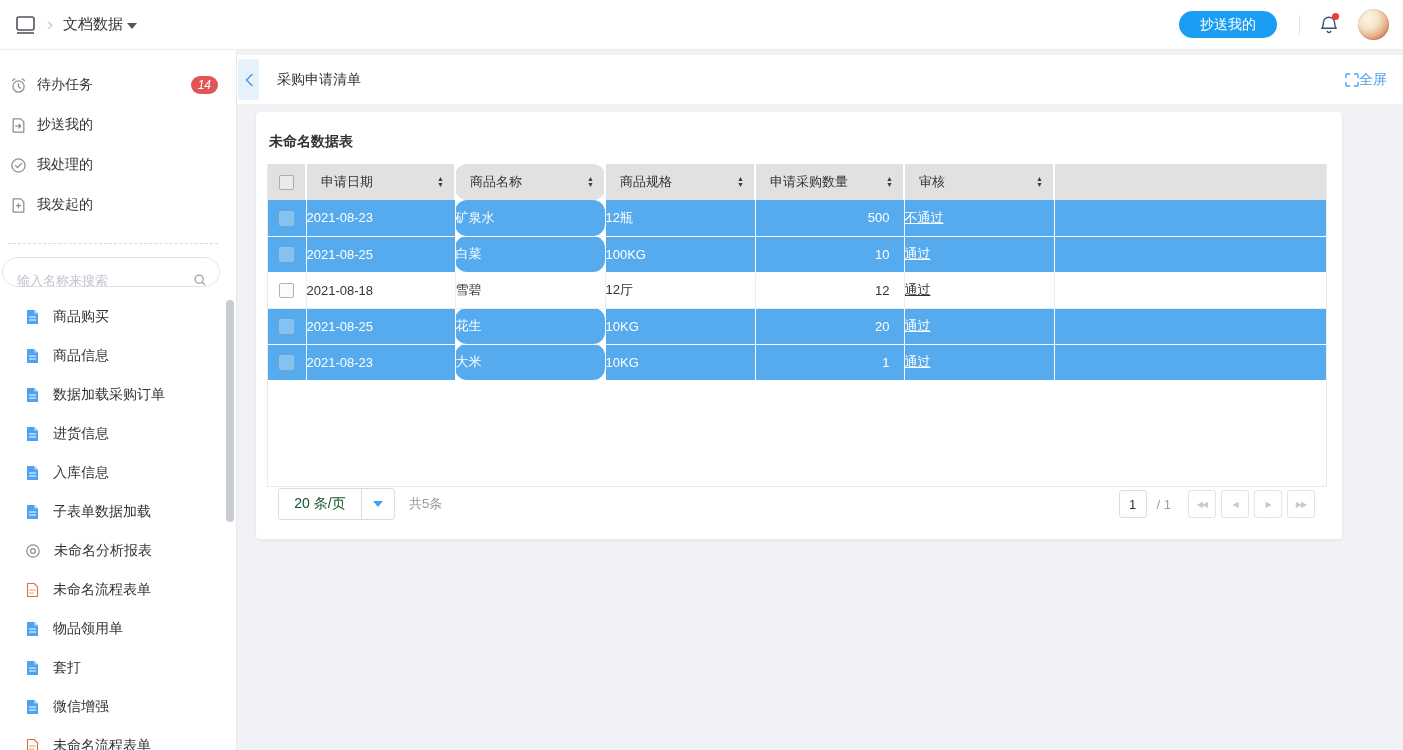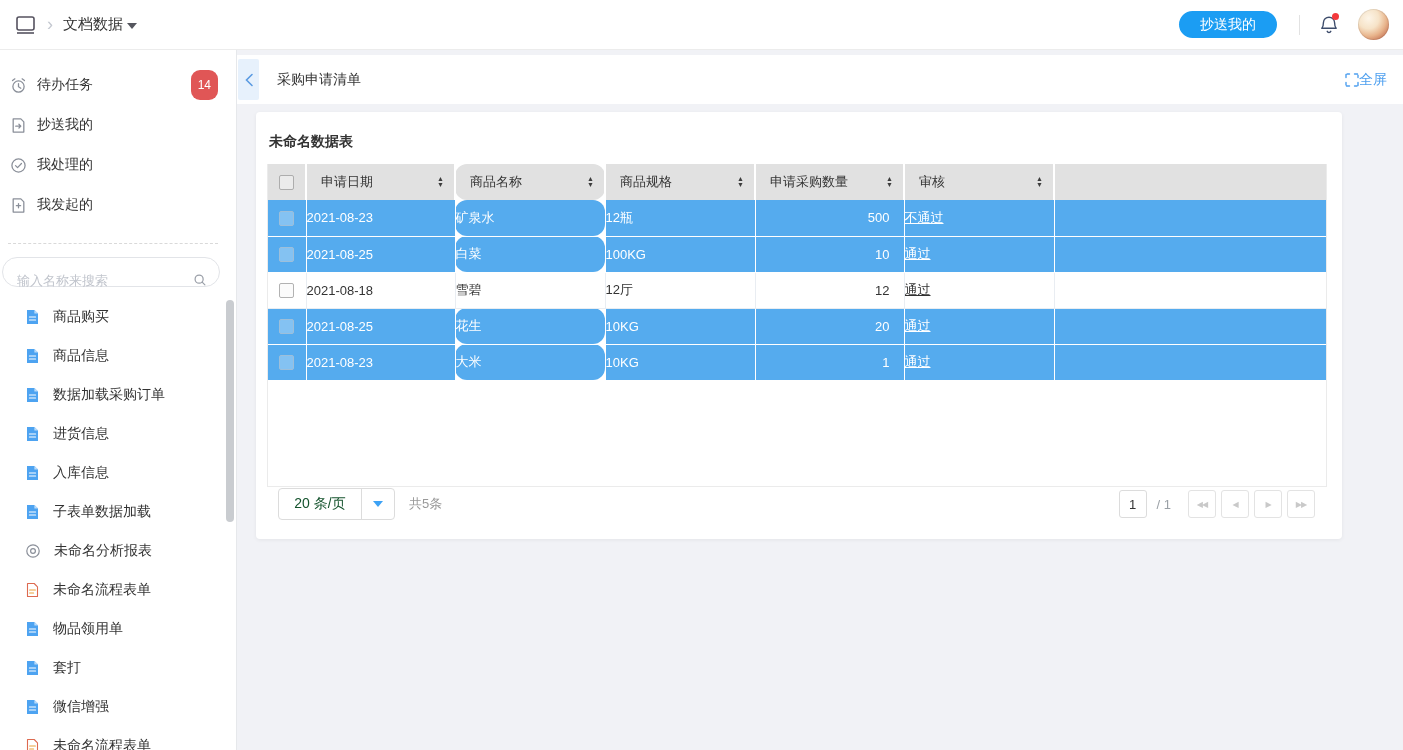--- a/index.html
+++ b/index.html
@@ -29,22 +29,22 @@
   .frame { display:flex; height:700px; }
 
   
   .sidebar { width:237px; background:#fff; border-right:1px solid #e6e8eb; position:relative;
     padding-top:15px; overflow:hidden; flex-shrink:0; }
   .task-item { height:40px; display:flex; align-items:center; padding:0 18px 0 10px;
     cursor:pointer; }
   .task-item svg { flex-shrink:0; }
   .t-label { font-size:14px; color:#333; margin-left:10px; }
   .badge { margin-left:auto; background:#e05656; color:#fff; font-size:12px; min-width:26px;
-    height:30px; border-radius:9px; display:flex; align-items:center; justify-content:center;
-    padding:0 7px; }
+    height:18px; border-radius:9px; display:flex; align-items:center; justify-content:center;
+    padding:0 7px;font-style:italic; }
   .dash-divider { border-top:1px dashed #d9d9d9; margin:18px 18px 0 8px; }
   .search-box { margin:13px 16px 0 2px; height:30px; border:1px solid #e2e4e8; border-radius:15px;
     display:flex; align-items:center; padding:16px 12px 0 14px; }
   .search-box input { border:none; outline:none; flex:1; font-size:13px; color:#333;
     font-family:inherit; background:transparent; }
   .search-box input::placeholder { color:#c0c4cc; }
   .form-list { margin-top:10px; }
   .form-item { height:39px; display:flex; align-items:center; padding-left:25px; cursor:pointer; }
   .f-label { font-size:14px; color:#333; margin-left:13px; white-space:nowrap; }
   .side-scrollbar { position:absolute; right:2px; top:250px; width:8px; height:222px;

